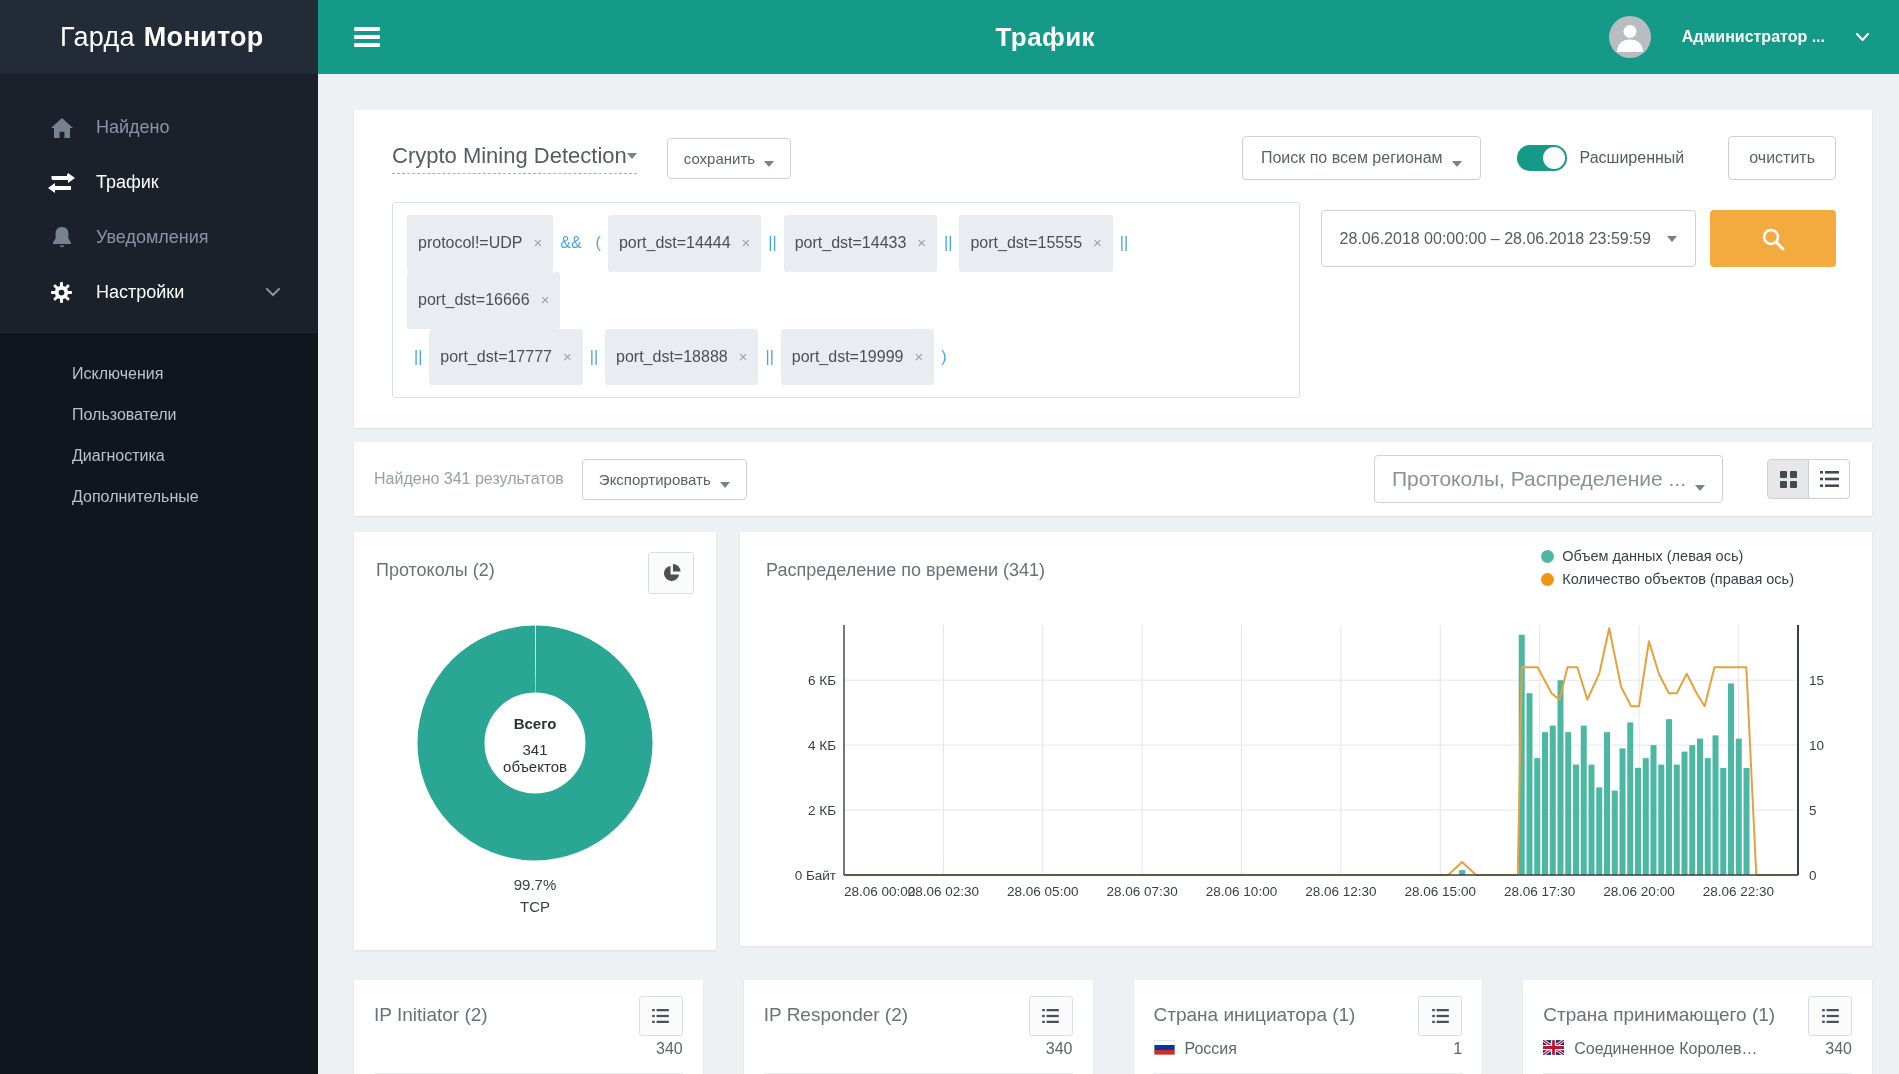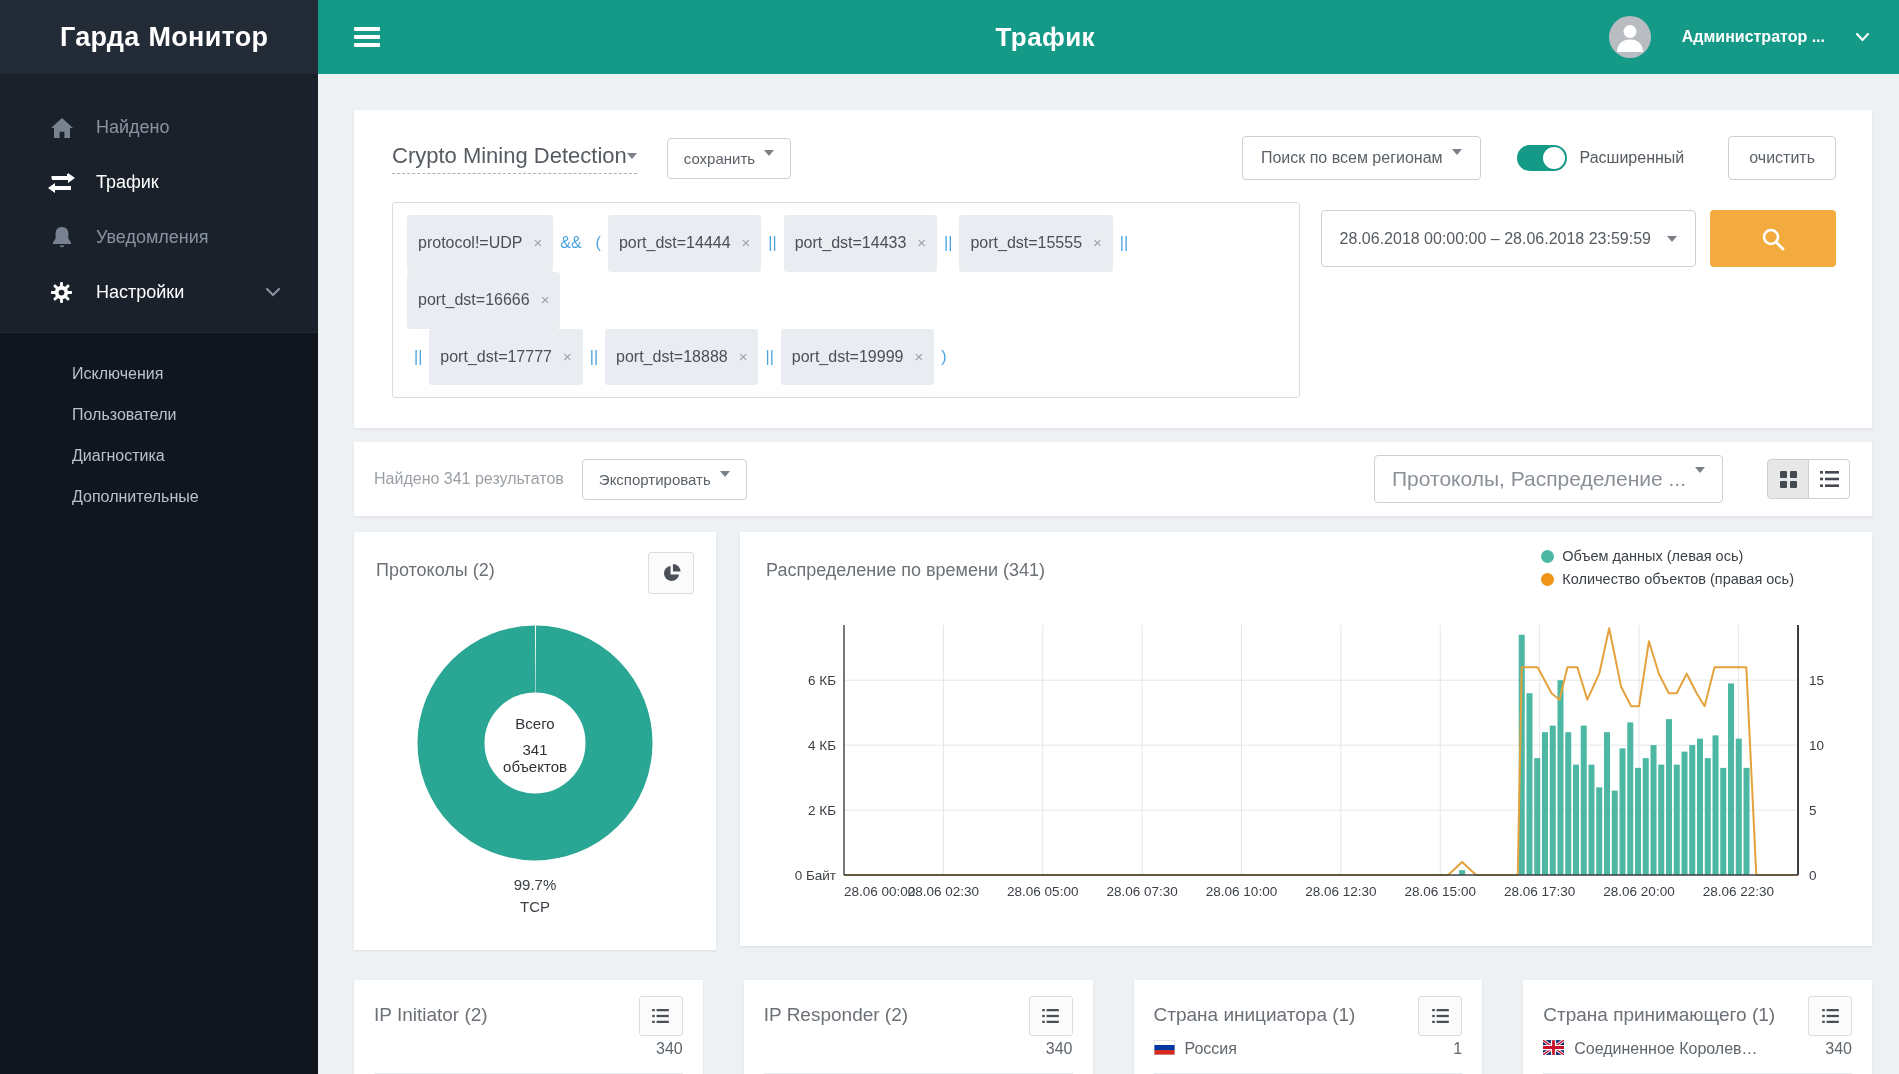--- a/index.html
+++ b/index.html
@@ -2,21 +2,21 @@
 <html><head>
 <meta charset="utf-8">
 <style>
   *{box-sizing:border-box;margin:0;padding:0}
   html,body{width:1899px;height:1074px;overflow:hidden}
   body{font-family:"Liberation Sans",sans-serif;background:#eef1f3;display:flex}
 
   
   .sidebar{flex:0 0 318px;width:318px;background:#1a212b;display:flex;flex-direction:column}
   .logo{height:74px;background:#232b37;display:flex;align-items:center;padding-left:60px;color:#fff;font-size:27px;letter-spacing:.3px}
-  .logo .light{font-weight:700;margin-right:9px}
+  .logo .light{font-weight:400;margin-right:9px}
   .logo .bold{font-weight:700}
   .nav{padding:26px 0 12px}
   .nav-item{display:flex;align-items:center;height:55px;padding:0 38px 0 48px;color:#8a93a1;font-size:18px;cursor:pointer}
   .nav-item .ic{width:27px;margin-right:21px;display:flex;justify-content:center}
   .nav-item.active{color:#fff}
   .nav-item .chev{margin-left:auto;display:flex}
   .subnav{flex:1;background:#11161e;border-top:1px solid #222a35;padding:20px 0}
   .sub-item{height:41px;display:flex;align-items:center;padding-left:72px;color:#b9c1cc;font-size:16px;cursor:pointer}
 
   
@@ -30,21 +30,21 @@
   .username{color:#fff;font-size:16px;font-weight:700}
   .content{padding:36px 27px 0 36px}
 
   .card{background:#fff;box-shadow:0 1px 2px rgba(31,45,61,.09)}
 
   
   .filter-card{padding:26px 36px 30px 38px}
   .f-row1{display:flex;align-items:center}
   .preset{font-size:22px;color:#555b61;display:flex;align-items:center;border-bottom:1px dashed #a9b0b6;padding-bottom:4px;cursor:pointer}
   .caret{width:0;height:0;border-left:5px solid transparent;border-right:5px solid transparent;border-top:6px solid #7a8087;display:inline-block}
-  .btn{background:#fff;border:1px solid #ccd0d4;border-radius:4px;color:#5a6168;font-size:15px;padding:11px 16px;display:inline-flex;align-items:flex-start;gap:9px;cursor:pointer;white-space:nowrap}
+  .btn{background:#fff;border:1px solid #ccd0d4;border-radius:4px;color:#5a6168;font-size:15px;padding:11px 16px;display:inline-flex;align-items:flex-end;gap:9px;cursor:pointer;white-space:nowrap}
   .save-btn{margin-left:30px}
   .region-btn{margin-left:auto;padding:12px 18px;font-size:16px}
   .toggle-group{display:flex;align-items:center;margin-left:36px;gap:13px}
   .toggle{width:50px;height:26px;border-radius:13px;background:#169a88;position:relative;cursor:pointer}
   .toggle .knob{position:absolute;right:2px;top:2px;width:22px;height:22px;border-radius:50%;background:#fff}
   .toggle-label{font-size:16px;color:#555b61}
   .clear-btn{margin-left:44px;padding:12px 20px;font-size:16px}
   .f-row2{display:flex;align-items:flex-start;margin-top:22px}
   .tagbox{border:1px solid #d9dee3;border-radius:3px;padding:12px 14px;width:908px;line-height:2.55;font-size:0}
   .chip{background:#e9edf1;border-radius:3px;padding:8px 11px;font-size:16px;color:#4a5056;white-space:nowrap;display:inline-block}
@@ -65,21 +65,21 @@
   .vbtn.active{background:#e7e7e7}
 
   
   .charts-row{display:flex;gap:24px;margin-top:16px}
   .proto-card{flex:0 0 362px;width:362px;height:418px;padding:20px 22px}
   .card-head{display:flex;align-items:flex-start}
   .card-title{font-size:18px;color:#6b7177;padding-top:8px}
   .iconbtn{margin-left:auto;width:46px;height:42px;border:1px solid #d9dee3;border-radius:3px;background:#fbfbfb;display:flex;align-items:center;justify-content:center;cursor:pointer}
   .donut-wrap{position:relative;width:250px;margin:24px auto 0}
   .donut-center{position:absolute;inset:0;display:flex;flex-direction:column;align-items:center;justify-content:center;text-align:center;color:#2f3337;font-size:15px}
-  .donut-center .c1{font-weight:400;margin-bottom:9px}
+  .donut-center .c1{font-weight:700;margin-bottom:9px}
   .donut-callout{text-align:center;font-size:15px;color:#3c4146;line-height:1.45;margin-top:2px}
   .donut-callout .pn{display:block}
   .time-card{flex:1;height:414px;padding:20px 26px;position:relative;min-width:0}
   .legend{position:absolute;top:16px;right:78px}
   .legend-row{display:flex;align-items:center;gap:8px;margin-bottom:7px;font-size:14.5px;color:#3c4146}
   .legend-dot{width:13px;height:13px;border-radius:50%;flex:0 0 13px}
   .time-svg{display:block;margin-top:36px}
 
   
   .bottom-row{display:grid;grid-template-columns:repeat(4,1fr);gap:41px;margin-top:30px}

